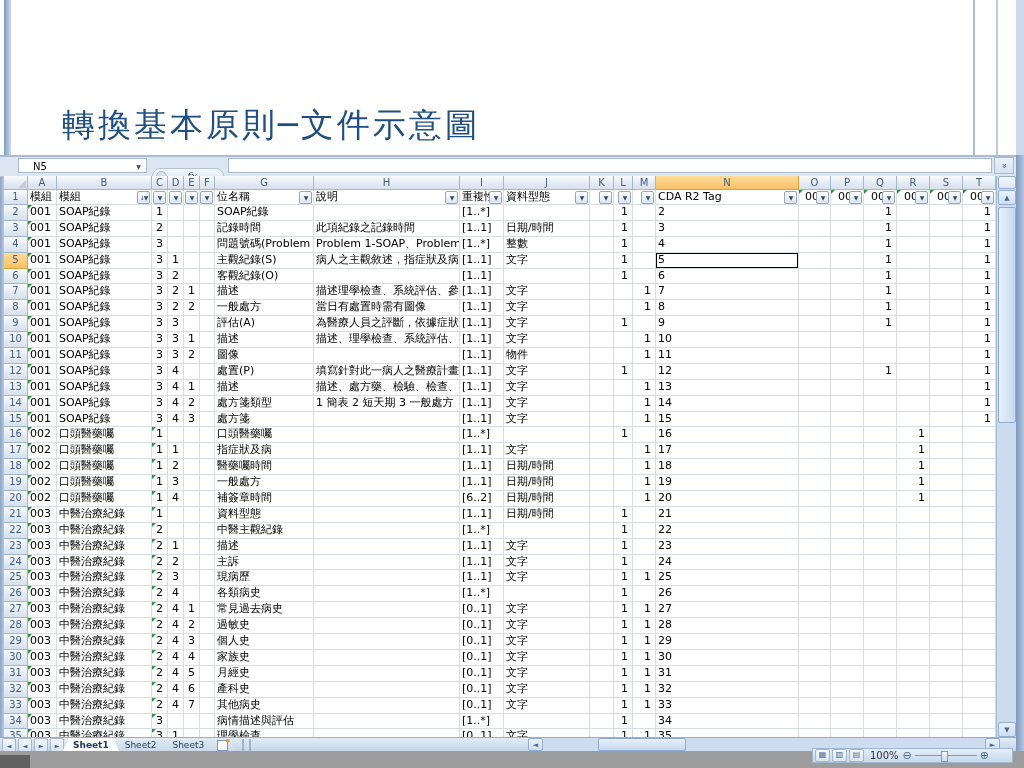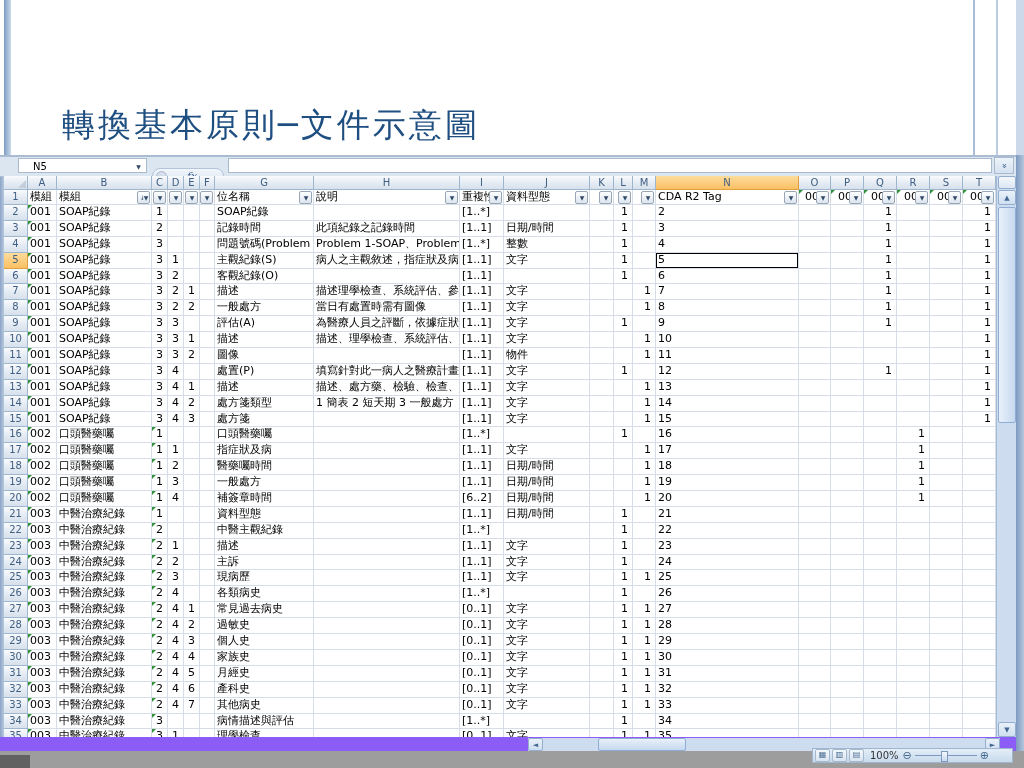--- a/index.html
+++ b/index.html
@@ -983,20 +983,37 @@
         </div>
       </div>
 
     <div class="abs" id="vscroll">
       <div class="sbtn" id="vsplit"></div>
       <div class="sbtn" id="vup">▲</div>
       <div id="vthumb"></div>
       <div class="sbtn" id="vdown">▼</div>
     </div>
 
+    <div class="abs" id="tabbar">
+      <div class="navb">◄</div>
+      <div class="navb">◄</div>
+      <div class="navb">►</div>
+      <div class="navb">►</div>
+      <div id="tabs">
+          <div class="tab active">Sheet1</div>
+          <div class="tab">Sheet2</div>
+          <div class="tab">Sheet3</div>
+        </div>
+      <div id="insert-tab">
+        <div class="sheeticon">
+            <span>✱</span>
+          </div>
+      </div>
+      <div id="tab-split"></div>
+    </div>
     <div id="hscroll">
       <div class="hbtn" style="left:0">◄</div>
       <div id="hthumb"></div>
       <div class="hbtn" style="left:457px">►</div>
     </div>
   </div>
 
   <div class="abs" id="grey-band"></div>
   <div class="abs" id="dark-notch"></div>
   <div class="abs" id="status-frag">

